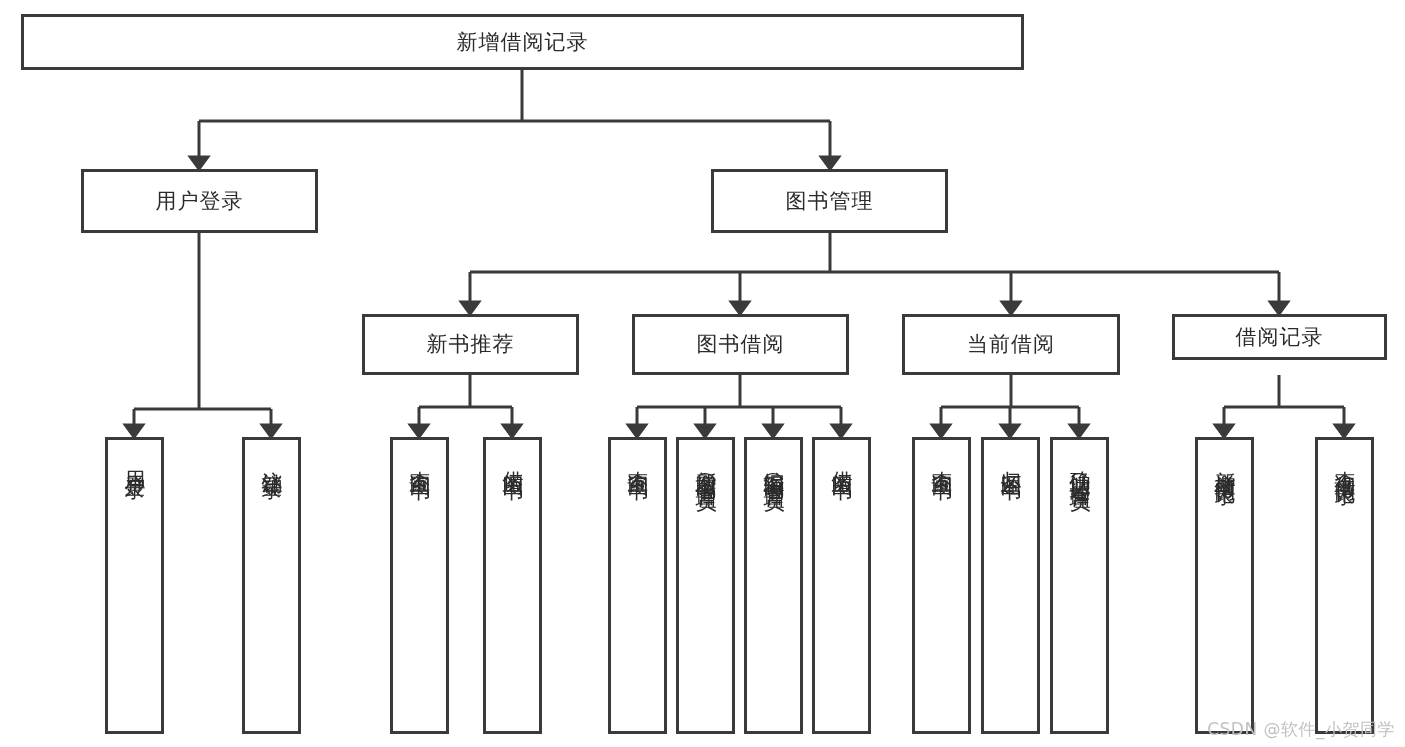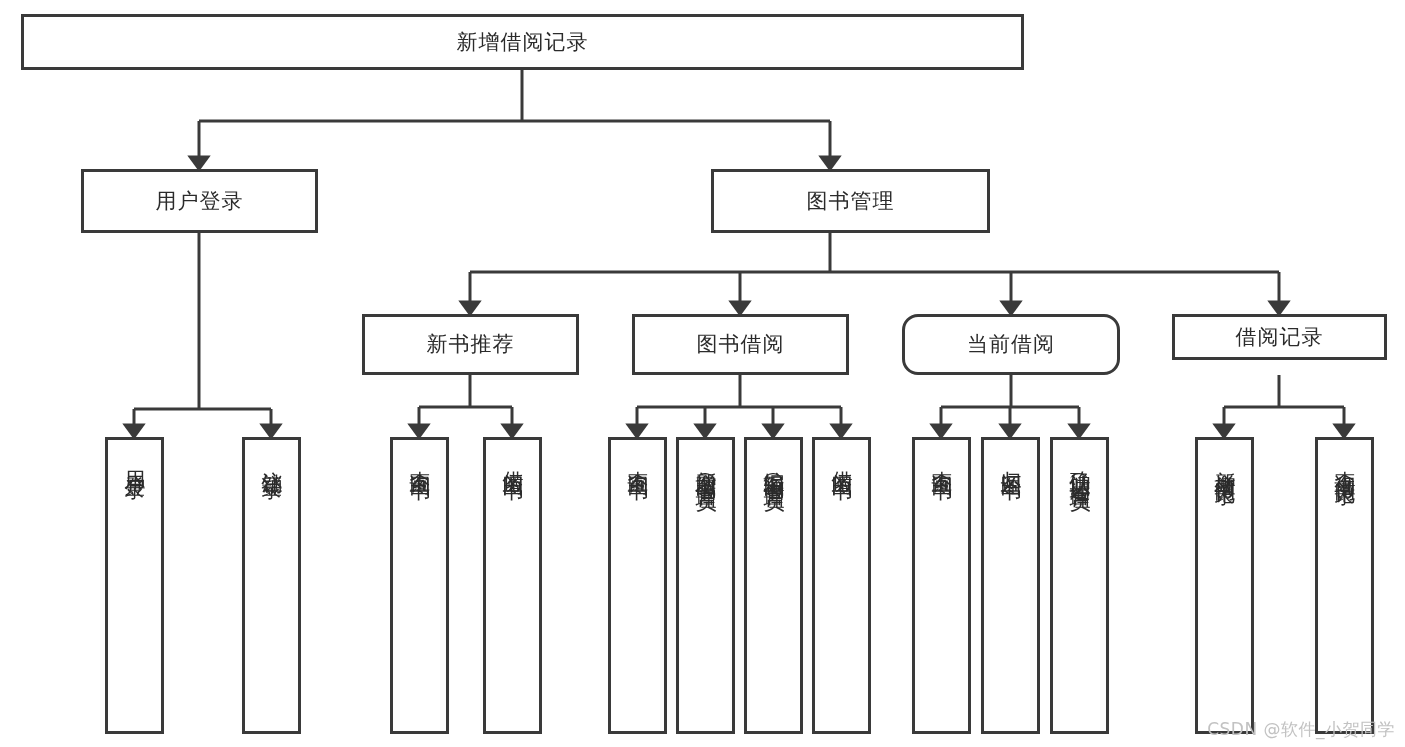--- a/index.html
+++ b/index.html
@@ -131,31 +131,31 @@
     </g>
   </svg>
 
   <div class="node-box" style="left:21px; top:14px; width:1003px; height:56px;">
     <span class="node-label">新增借阅记录</span>
   </div>
 
   <div class="node-box" style="left:81px; top:169px; width:237px; height:64px;">
     <span class="node-label">用户登录</span>
   </div>
-  <div class="node-box" style="left:711px; top:169px; width:279px; height:64px;">
+  <div class="node-box" style="left:711px; top:169px; width:237px; height:64px;">
     <span class="node-label">图书管理</span>
   </div>
 
   <div class="node-box" style="left:632px; top:314px; width:217px; height:61px;">
     <span class="node-label">图书借阅</span>
   </div>
   <div class="node-box" style="left:362px; top:314px; width:217px; height:61px;">
     <span class="node-label">新书推荐</span>
   </div>
-  <div class="node-box" style="left:902px; top:314px; width:218px; height:61px;border-radius:16px;">
+  <div class="node-box" style="left:902px; top:314px; width:218px; height:61px;">
     <span class="node-label">当前借阅</span>
   </div>
   <div class="node-box" style="left:1172px; top:314px; width:215px; height:46px;">
     <span class="node-label">借阅记录</span>
   </div>
 
   <div class="node-box vertical" style="left:105px; top:437px; width:59px; height:297px;">
     <span class="node-label">用户登录</span>
   </div>
   <div class="node-box vertical" style="left:242px; top:437px; width:59px; height:297px;">

